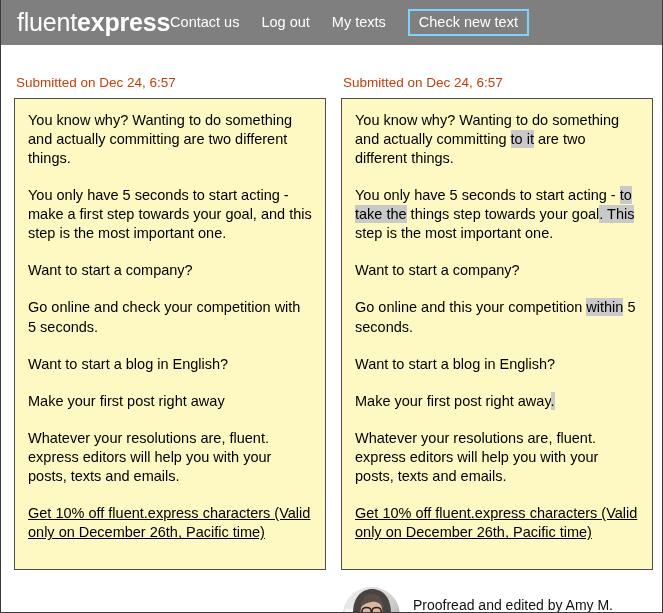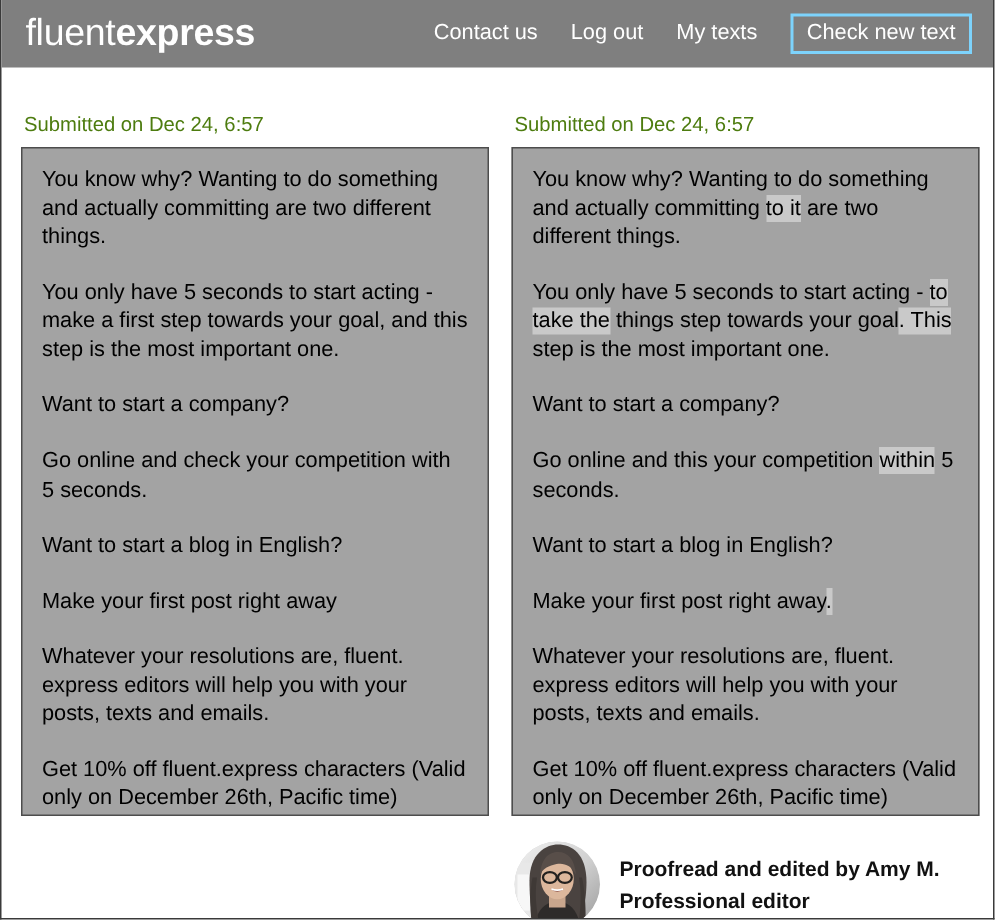--- a/index.html
+++ b/index.html
@@ -19,21 +19,21 @@
     border-right: 1px solid #3a3a3a;
     border-bottom: 1px solid #3a3a3a;
   }
 
   
   .header {
     height: 45px;
     background: #7f7f7f;
     display: flex;
     align-items: center;
-    justify-content: space-between;
+    justify-content: flex-start;
     padding: 0 14px 0 16px;
     box-sizing: border-box;
   }
   .logo {
     color: #ffffff;
     font-size: 25px;
     letter-spacing: -0.2px;
     white-space: nowrap;
     line-height: 1;
   }
@@ -77,39 +77,39 @@
     box-sizing: border-box;
     gap: 15px;
   }
   .column {
     width: 312px;
     flex: 0 0 312px;
   }
 
   .submitted {
     font-size: 13.5px;
-    color: #4d7c0f;
+    color: #c2410c;
     margin: 31px 0 8px 2px;
     line-height: 1;
   }
 
   .text-card {
     border: 1px solid #4d4d4d;
-    background: #a3a3a3;
-    box-sizing: border-box;
-    padding: 12px 13px 0 13px;
+    background: #fef9c3;
+    box-sizing: border-box;
+    padding: 12px 13px 26px 13px;
     min-height: 403px;
   }
   .text-card p {
     margin: 0 0 18px 0;
     font-size: 14.5px;
     line-height: 1.32;
     color: #000000;
   }
-  .text-card p:last-child { margin-bottom: 0; }
+  .text-card p:last-child { margin-bottom: 0; text-decoration: underline; }
 
   mark.hl {
     background: #c9c9c9;
     color: #000000;
     padding: 1px 0;
     border-radius: 0;
   }
 
   
   .editor-row {
@@ -132,21 +132,20 @@
   .editor-meta {
     display: flex;
     flex-direction: column;
     gap: 7px;
   }
   .editor-name, .editor-role {
     font-size: 14px;
     color: #111111;
     line-height: 1;
     white-space: nowrap;
-    font-weight: bold;
   }
 </style>
 </head>
 <body>
 
 <div class="header">
   <div class="logo">
     <span class="logo-light">fluent</span><span class="logo-bold">express</span>
   </div>
   <div class="nav">

